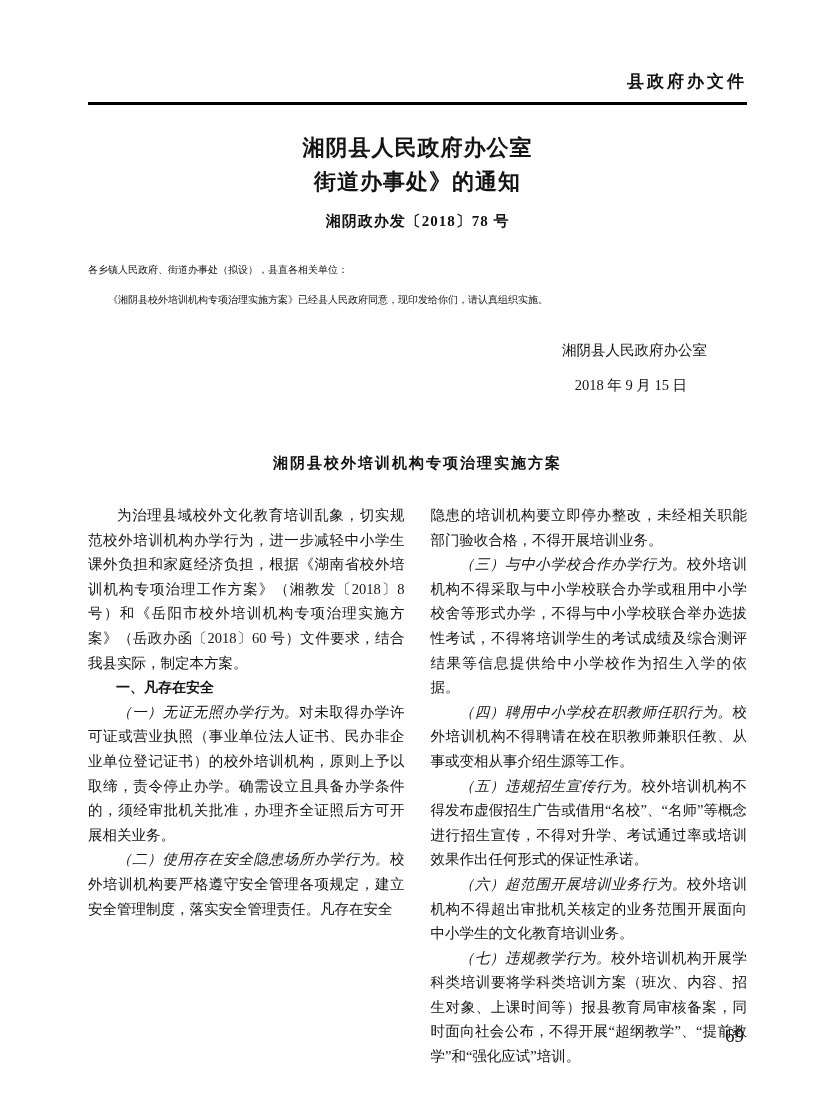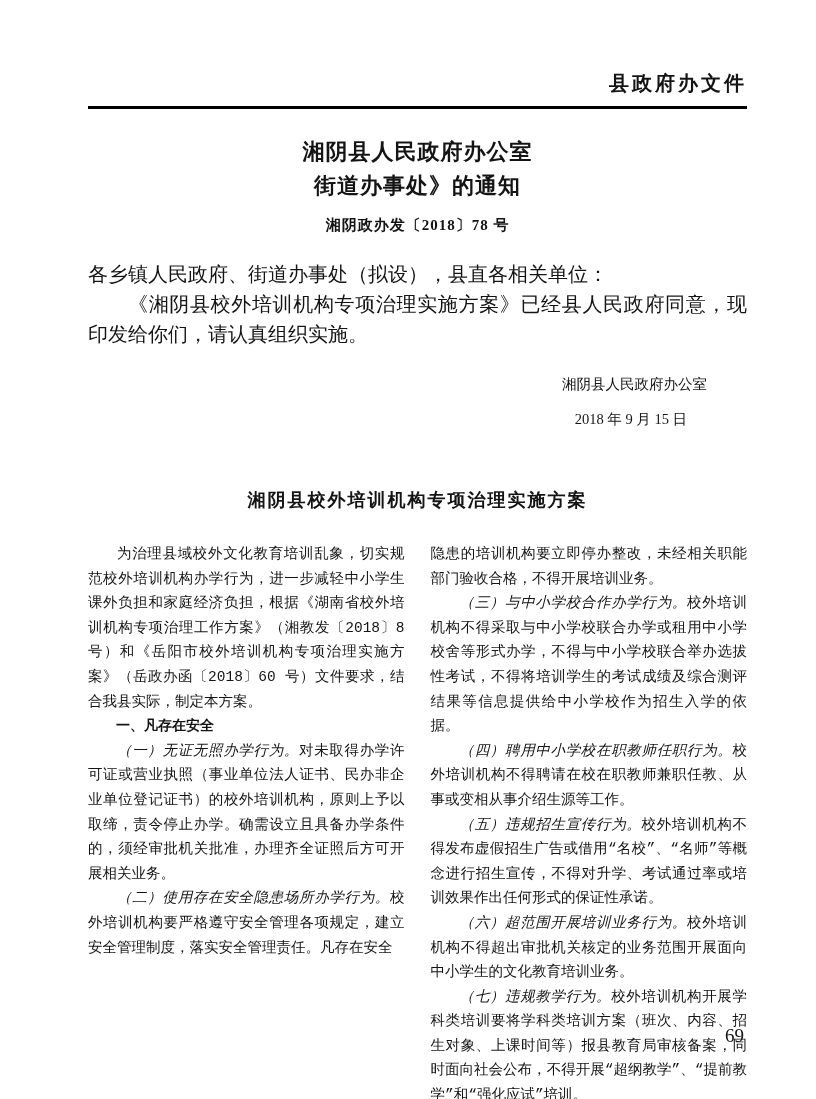--- a/index.html
+++ b/index.html
@@ -16,21 +16,21 @@
     height: 1099px;
     background: #ffffff;
     padding: 70px 69px 0 88px;
     overflow: hidden;
   }
 
   
   .page-header { text-align: right; }
   .header-label {
     font-weight: bold;
-    font-size: 20px;
+    font-size: 17px;
     letter-spacing: 3px;
   }
   .header-rule {
     height: 3px;
     background: #000000;
     margin-top: 9px;
   }
 
   
   .notice-title {
@@ -44,55 +44,55 @@
   .notice-title .title-line { display: block; }
   .doc-number {
     margin-top: 13px;
     text-align: center;
     font-size: 15px;
     font-weight: bold;
     letter-spacing: 1px;
   }
   .notice-body-block {
     margin-top: 24px;
-    font-size: 20px;
+    font-size: 10px;
     line-height: 30px;
     text-align: justify;
   }
   .notice-body-block p { margin: 0; }
   .indent { text-indent: 2em; }
   .signature {
     margin-top: 22px;
     font-size: 14.5px;
     text-align: right;
   }
   .signer { padding-right: 40px; line-height: 26px; }
   .sign-date { padding-right: 60px; margin-top: 9px; line-height: 26px; }
 
   
   .plan-title {
     margin-top: 56px;
     text-align: center;
-    font-size: 18px;
+    font-size: 15px;
     font-weight: bold;
     letter-spacing: 2px;
   }
   .columns {
     margin-top: 30px;
     display: flex;
     gap: 26px;
   }
   .col {
     width: 0;
     flex: 1 1 0;
     font-size: 14.5px;
     line-height: 24.6px;
     text-align: justify;
   }
-  .col p { margin: 0; font-family: Liberation Mono, monospace; }
+  .col p { margin: 0; }
   .para { text-indent: 2em; }
   .para-continued { text-indent: 0; }
   .sub-heading {
     font-weight: bold;
     font-family: "Liberation Sans", "DejaVu Sans", sans-serif;
     font-size: 14px;
   }
   .lead { font-style: italic; }
 
   

